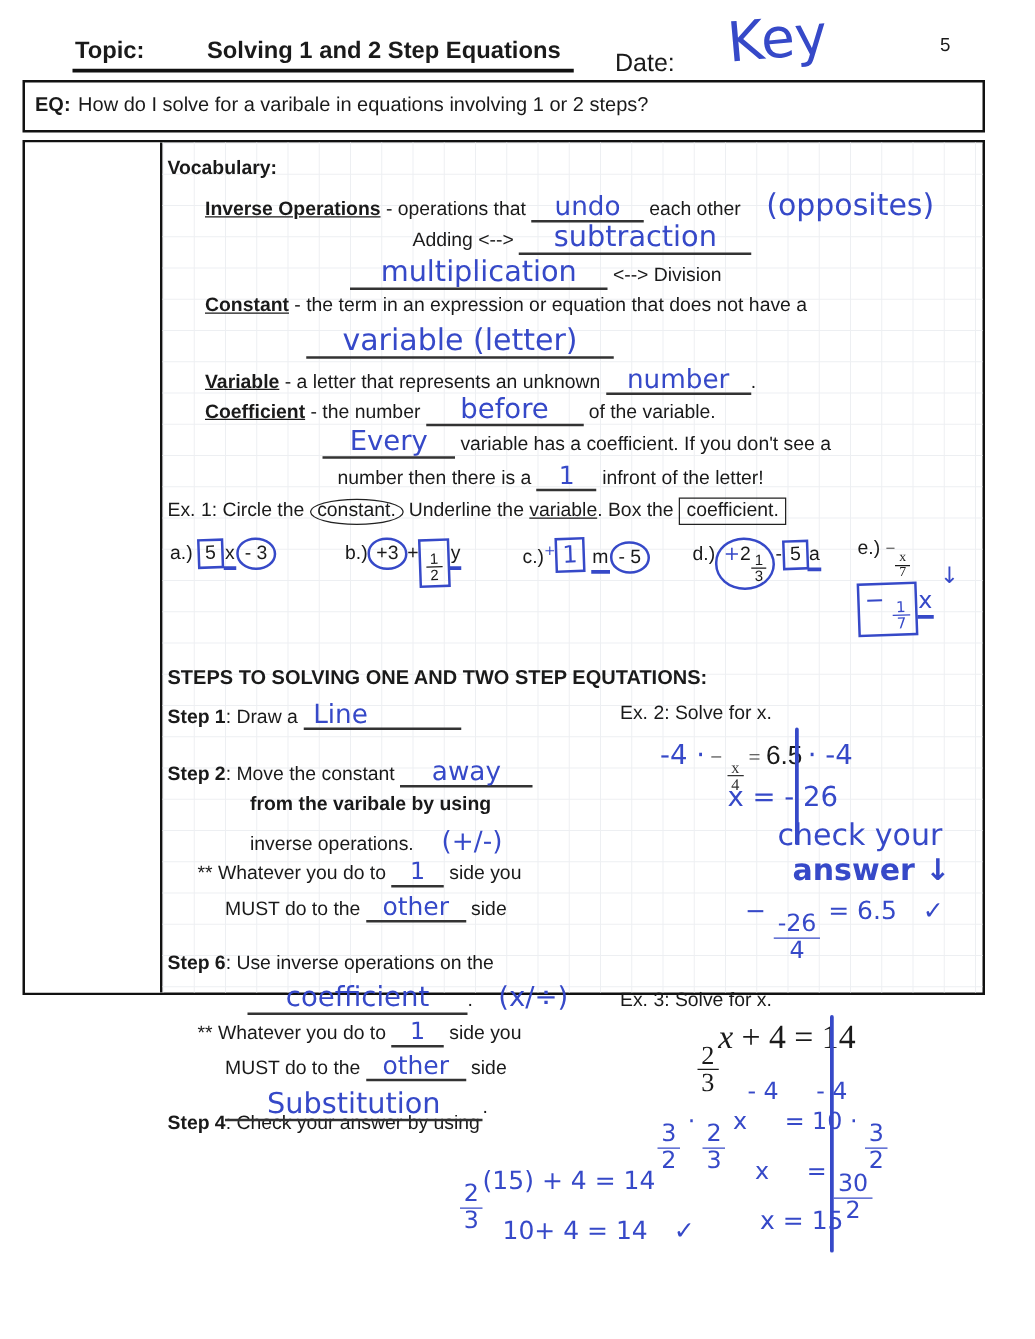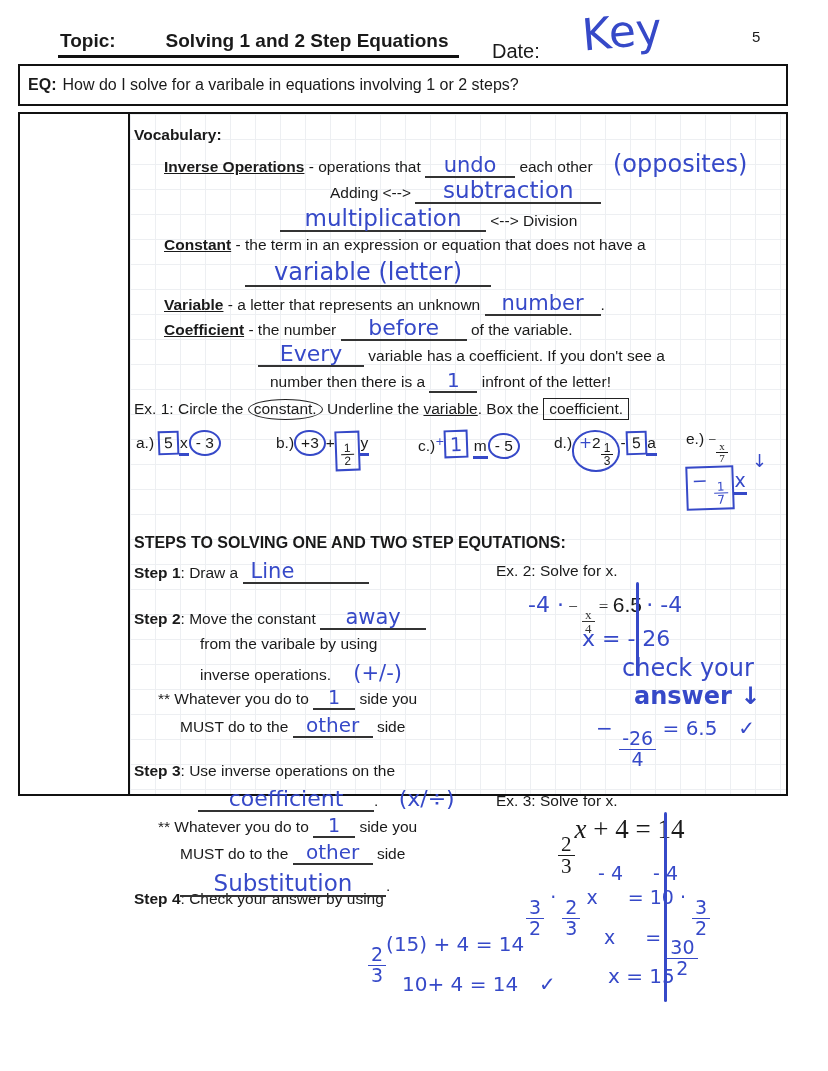--- a/index.html
+++ b/index.html
@@ -203,38 +203,38 @@
           </span>
         <span>= 6.5</span>
         <span class="sp8"></span>
         <span>✓</span>
       </div>
 
       <div class="row" style="left:4px;top:492px;">
         <span class="b">Step 2</span><span>:  Move the constant</span>
         <span class="ans hw f21" style="min-width:90px;">away</span>
       </div>
-      <div class="row" style="left:70px;top:521px;">from the varibale by using</div>
+      <div class="row" style="left:70px;top:521px;font-weight:bold;">from the varibale by using</div>
       <div class="row" style="left:70px;top:547px;">
         <span>inverse operations.</span>
         <span class="hw f21" style="margin-left:18px;">(+/-)</span>
       </div>
       <div class="row" style="left:28px;top:574px;">
         <span>** Whatever you do to</span>
         <span class="ans hw f19" style="min-width:26px;">1</span>
         <span>side you</span>
       </div>
       <div class="row" style="left:50px;top:601px;">
         <span>MUST do to the</span>
         <span class="ans hw f20" style="min-width:64px;">other</span>
         <span>side</span>
       </div>
 
       <div class="row" style="left:4px;top:648px;">
-        <span class="b">Step 3</span><span>:  Use inverse operations on the</span>
+        <span class="b">Step 6</span><span>:  Use inverse operations on the</span>
       </div>
       <div class="row" style="left:68px;top:672px;">
         <span class="ans hw f22" style="min-width:160px;">coefficient</span><span>.</span>
         <span class="hw f22" style="margin-left:16px;">(x/÷)</span>
       </div>
       <div class="row" style="left:366px;top:678px;">Ex. 3: Solve for x.</div>
       <div class="row" style="left:28px;top:702px;">
         <span>** Whatever you do to</span>
         <span class="ans hw f19" style="min-width:26px;">1</span>
         <span>side you</span>

